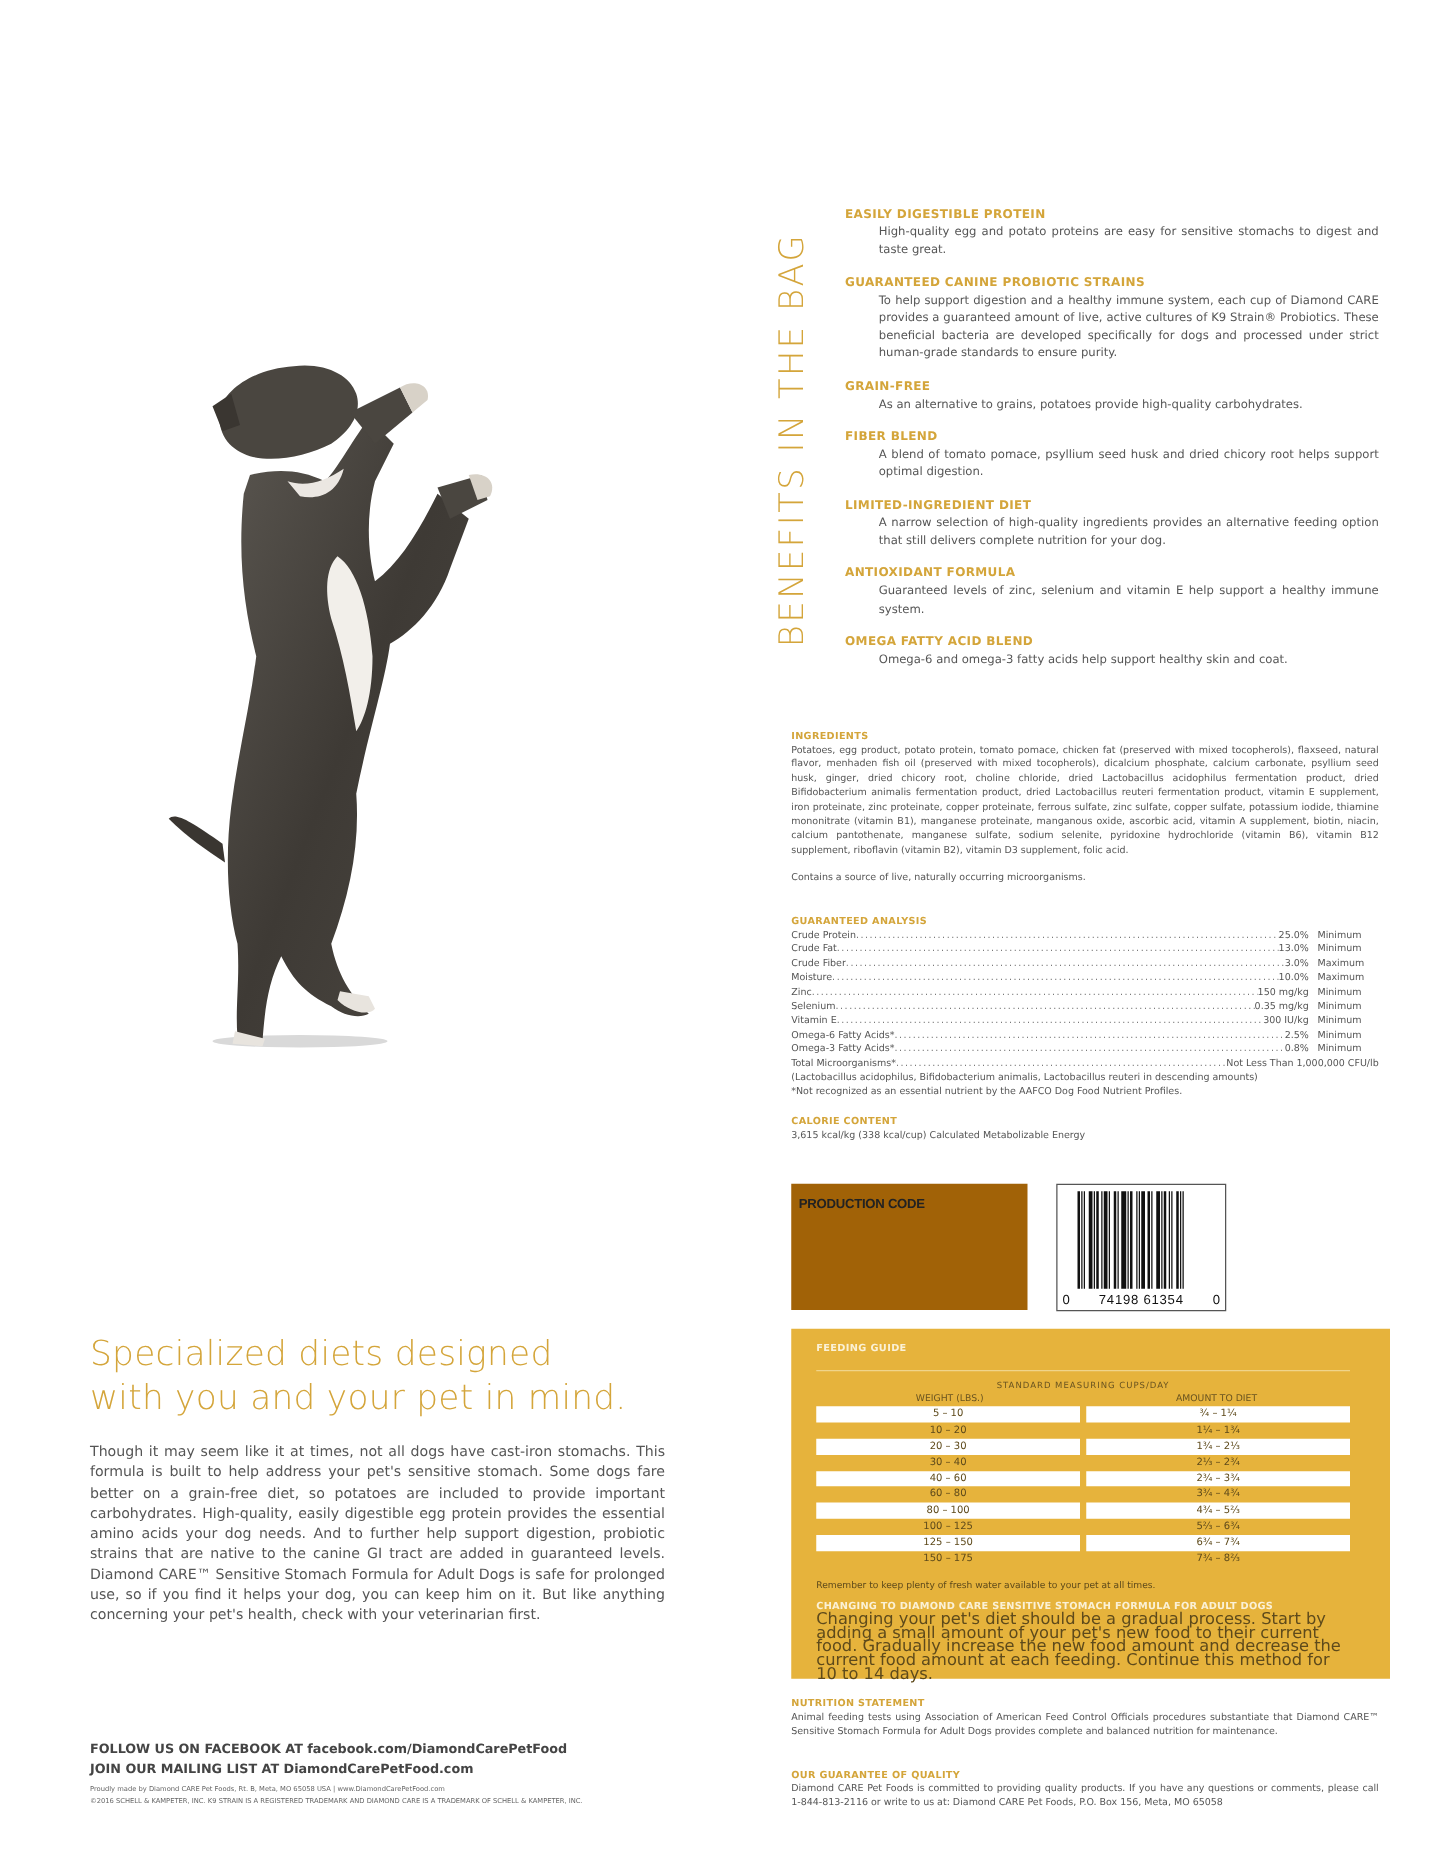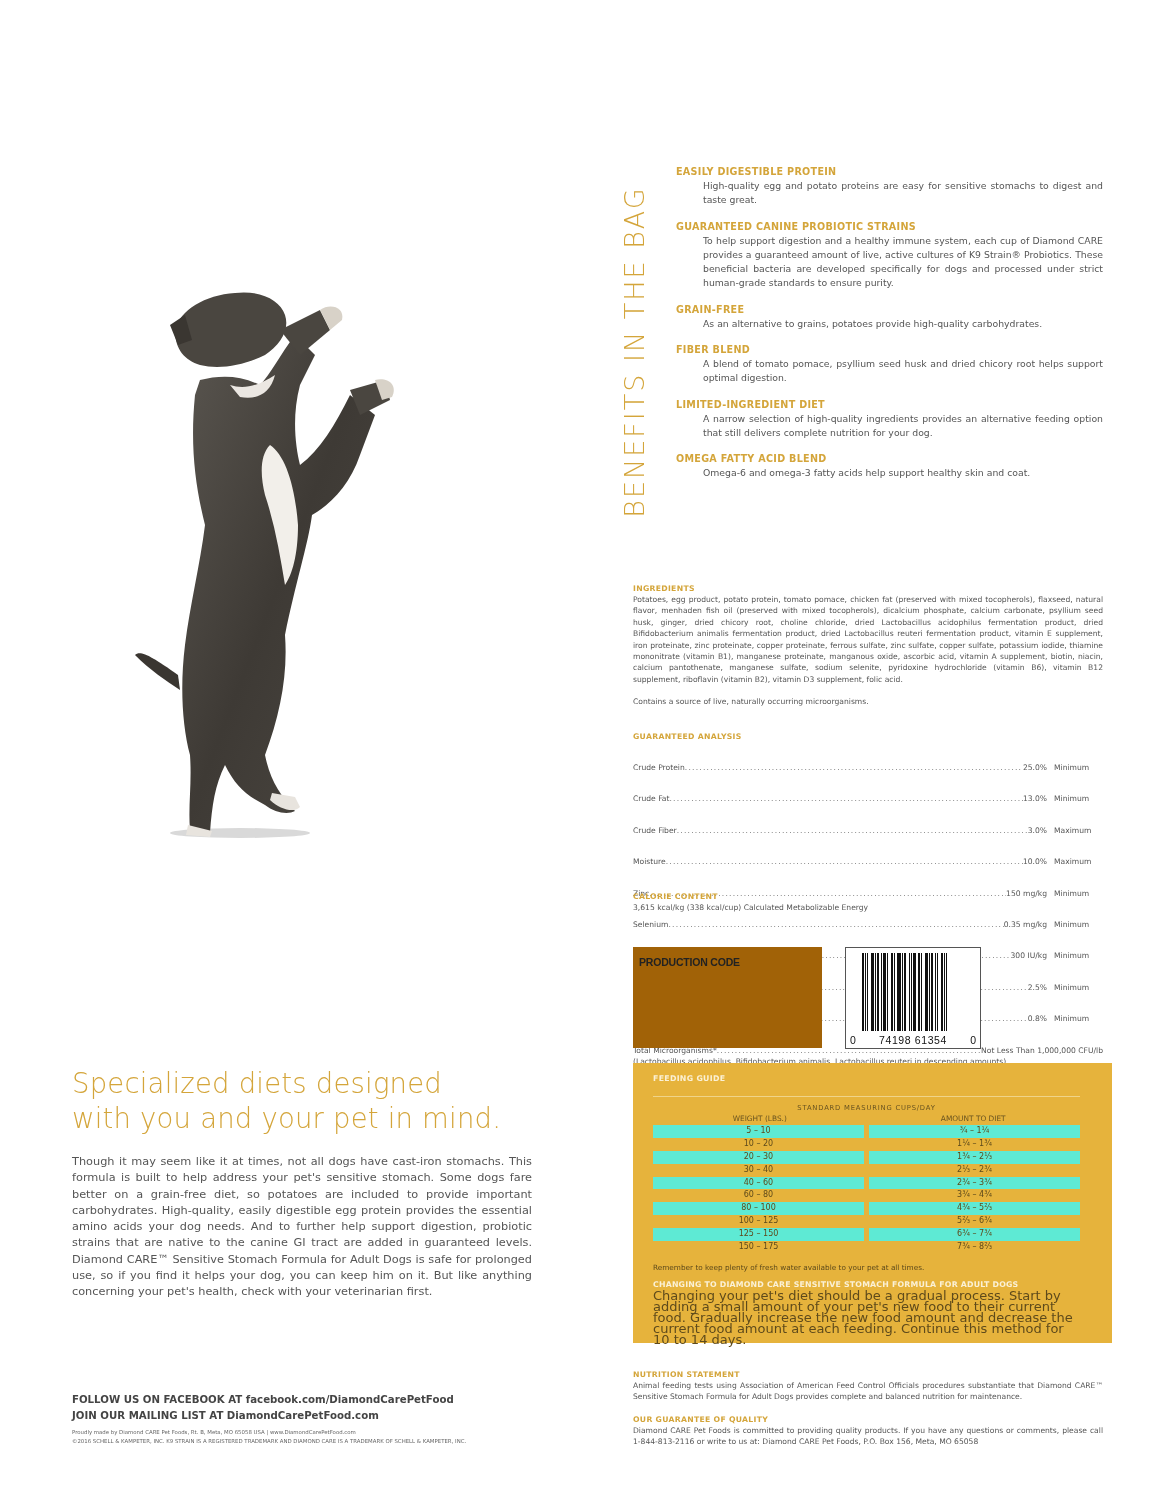--- a/index.html
+++ b/index.html
@@ -24,21 +24,21 @@
     .benefit { margin-bottom: 12px; }
     .benefit-title { font-size: 9.6px; font-weight: 700; color: #d4a53a; letter-spacing: 0.3px; line-height: 14px; }
     .benefit-text { font-size: 9.3px; line-height: 14.3px; color: #555; text-align: justify; margin-left: 27px; }
 
     .sec-title { font-size: 7.7px; font-weight: 700; color: #d4a53a; letter-spacing: 0.3px; line-height: 11px; }
     .ingredients { position: absolute; left: 633px; top: 583px; width: 470px; }
     .small { font-size: 7.6px; line-height: 11.4px; color: #555; text-align: justify; }
     .contains { margin-top: 11px; }
 
     .analysis { position: absolute; left: 633px; top: 731px; width: 470px; }
-    .ga-row { display: flex; font-size: 7.6px; line-height: 11.4px; color: #555; white-space: nowrap; margin-top: 20px; }
+    .ga-row { display: flex; font-size: 7.6px; line-height: 11.4px; color: #555; white-space: nowrap; }
     .ga-name { flex: 0 0 auto; }
     .ga-dots { flex: 1 1 auto; overflow: hidden; }
     .ga-dots::before { content: ". . . . . . . . . . . . . . . . . . . . . . . . . . . . . . . . . . . . . . . . . . . . . . . . . . . . . . . . . . . . . . . . . . . . . . . . . . . . . . . . . . . . . . . . . . . . . . . . . . . . . . . . . . . . . . . . . . . . . . . . . ."; letter-spacing: -0.6px; color: #777; }
     .ga-val { flex: 0 0 auto; text-align: right; }
     .ga-qual { flex: 0 0 56px; text-align: left; padding-left: 7px; }
     .calorie { position: absolute; left: 633px; top: 891px; width: 470px; }
 
     
     .prod-code { position: absolute; left: 633px; top: 947px; width: 189px; height: 101px; background: #a16207; padding: 4px 6px; }
     .prod-code span { font-family: "Liberation Sans", sans-serif; font-weight: 700; font-size: 10.5px; color: #222; letter-spacing: -0.2px; }
@@ -50,26 +50,26 @@
 
     
     .feeding { position: absolute; left: 633px; top: 1063px; width: 479px; height: 280px; background: #e6b33c; padding: 10px 32px 0 20px; }
     .fg-title { font-size: 7.8px; font-weight: 700; color: #fbf1d6; letter-spacing: 0.3px; line-height: 11px; }
     .fg-rule { height: 1px; background: #f0d48a; margin: 12px 0 6px 0; }
     .fg-sub { text-align: center; font-size: 6.8px; font-weight: 400; color: #6a5420; letter-spacing: 0.8px; line-height: 10px; }
     .fg-head { display: flex; font-size: 7.4px; color: #6a5420; line-height: 12px; }
     .fg-head div { flex: 1; text-align: center; }
     .fg-row { display: flex; gap: 5px; height: 12.9px; }
     .fg-row div { flex: 1; text-align: center; font-size: 8px; line-height: 12.9px; color: #5e4a1b; }
-    .fg-row.stripe div { background: #5eead4; }
+    .fg-row.stripe div { background: #ffffff; }
     .fg-note { margin-top: 8px; font-size: 7.3px; line-height: 11px; color: #5e4a1b; }
     .fg-change-title { margin-top: 6px; font-size: 7.8px; font-weight: 700; color: #fbf1d6; letter-spacing: 0.2px; line-height: 11px; }
     .fg-change-text { font-size: 13px; line-height: 11px; color: #5e4a1b; }
 
-    .nutrition { position: absolute; left: 633px; top: 1357px; width: 470px; margin-top: 12px; }
+    .nutrition { position: absolute; left: 633px; top: 1357px; width: 470px; }
     .quality { position: absolute; left: 633px; top: 1414px; width: 470px; }
   </style>
 </head>
 <body>
 
 <div class="dog">
   <svg width="300" height="560" viewBox="0 0 300 560">
     <defs>
       <linearGradient id="fur" x1="0" y1="0" x2="1" y2="1">
         <stop offset="0" stop-color="#5a5650"></stop>
@@ -134,20 +134,24 @@
   </div>
   <div class="benefit">
     <div class="benefit-title">FIBER BLEND</div>
     <div class="benefit-text">A blend of tomato pomace, psyllium seed husk and dried chicory root helps support optimal digestion.</div>
   </div>
   <div class="benefit">
     <div class="benefit-title">LIMITED-INGREDIENT DIET</div>
     <div class="benefit-text">A narrow selection of high-quality ingredients provides an alternative feeding option that still delivers complete nutrition for your dog.</div>
   </div>
   <div class="benefit">
+    <div class="benefit-title">ANTIOXIDANT FORMULA</div>
+    <div class="benefit-text">Guaranteed levels of zinc, selenium and vitamin E help support a healthy immune system.</div>
+  </div>
+  <div class="benefit">
     <div class="benefit-title">OMEGA FATTY ACID BLEND</div>
     <div class="benefit-text">Omega-6 and omega-3 fatty acids help support healthy skin and coat.</div>
   </div>
 </div>
 
 <div class="ingredients">
   <div class="sec-title">INGREDIENTS</div>
   <p class="small">Potatoes, egg product, potato protein, tomato pomace, chicken fat (preserved with mixed tocopherols), flaxseed, natural flavor, menhaden fish oil (preserved with mixed tocopherols), dicalcium phosphate, calcium carbonate, psyllium seed husk, ginger, dried chicory root, choline chloride, dried Lactobacillus acidophilus fermentation product, dried Bifidobacterium animalis fermentation product, dried Lactobacillus reuteri fermentation product, vitamin E supplement, iron proteinate, zinc proteinate, copper proteinate, ferrous sulfate, zinc sulfate, copper sulfate, potassium iodide, thiamine mononitrate (vitamin B1), manganese proteinate, manganous oxide, ascorbic acid, vitamin A supplement, biotin, niacin, calcium pantothenate, manganese sulfate, sodium selenite, pyridoxine hydrochloride (vitamin B6), vitamin B12 supplement, riboflavin (vitamin B2), vitamin D3 supplement, folic acid.</p>
   <p class="small contains">Contains a source of live, naturally occurring microorganisms.</p>
 </div>

